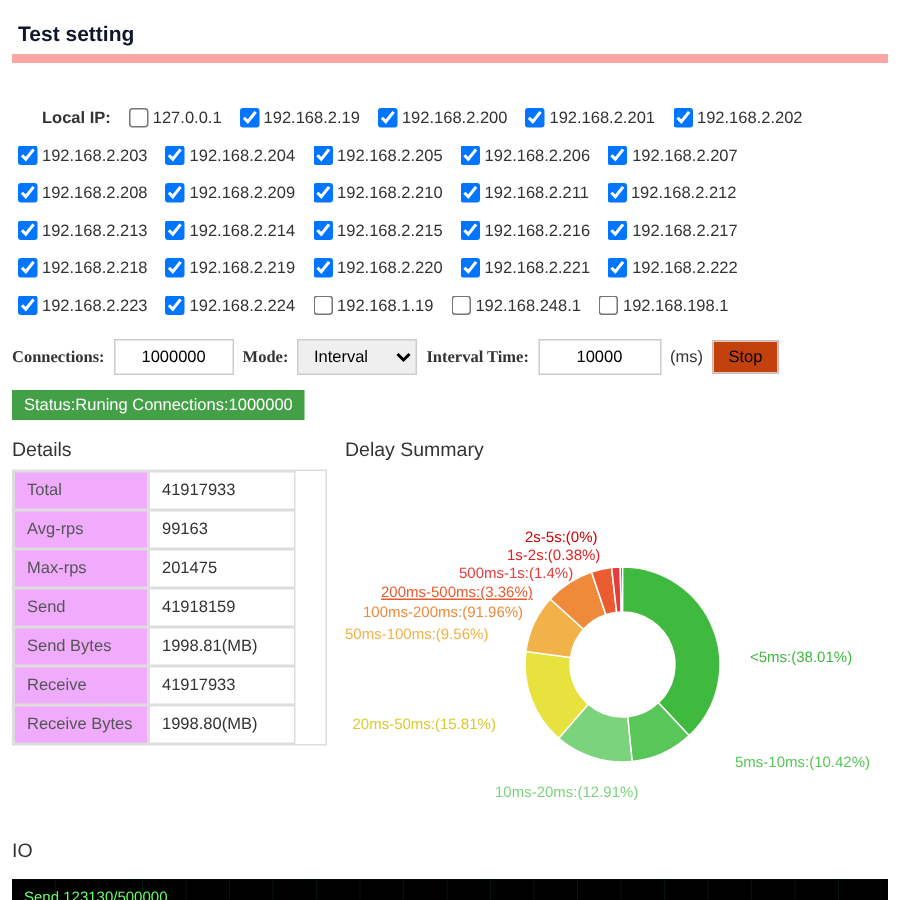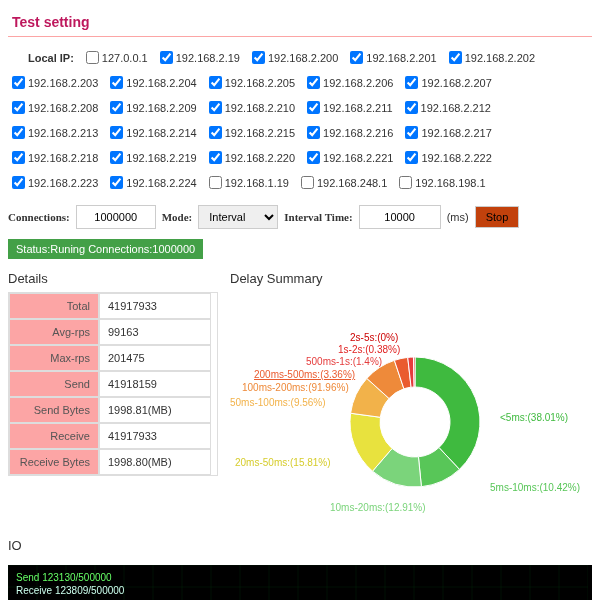--- a/index.html
+++ b/index.html
@@ -1,33 +1,33 @@
 <!DOCTYPE html>
 <html><head>
 <meta charset="utf-8">
 <style>
   * { box-sizing: border-box; font-family: Arial, Helvetica, sans-serif; }
   body { margin: 0; padding: 8px; font-size: 11px; color: #333; width: 600px; }
-  .panel-title { color: #be185d; font-size: 14px; font-weight: 600; padding: 6px 4px; border-bottom: 1px solid #fca5a5; margin-bottom: 8px; }
+  .panel-title { color: #0f172a; font-size: 14px; font-weight: 600; padding: 6px 4px; border-bottom: 6px solid #fca5a5; margin-bottom: 24px; }
   .ip-row { display: flex; flex-wrap: wrap; align-items: center; }
   .ip-label { font-weight: bold; margin-right: 8px; margin-left: 20px; }
   .ip-item { display: flex; align-items: center; margin: 3px 8px 3px 0; }
   .ip-item input { margin-right: 3px; }
   .ctrl-row { display: flex; align-items: center; gap: 6px; margin-top: 10px; flex-wrap: wrap; }
   .ctrl-row label { font-weight: bold; font-family: Liberation Serif, serif; }
   .ctrl-row input[type=text], .ctrl-row select { height: 24px; border: 1px solid #ccc; padding: 0 6px; font-size: 11px; }
   .btn { background: #c2410c; border: 1px solid #ccc; padding: 4px 10px; cursor: pointer; font-size: 11px; }
   .status-badge { display: inline-block; background: #43a047; color: #fff; padding: 4px 8px; font-size: 11px; margin-top: 10px; }
   .two-col { display: flex; gap: 12px; margin-top: 6px; }
   .section-h { font-size: 13px; font-weight: normal; margin: 6px 0; }
   .details-tbl { border: 1px solid #ddd; }
   .details-tbl .drow { display: flex; }
   .details-tbl .dcell { border: 1px solid #ddd; padding: 6px 8px; font-size: 11px; }
-  .details-tbl .dcell.k { width: 90px; background: #fca5a5; text-align: right; color: #555; }
-  .details-tbl .dcell.v { width: 112px; }
+  .details-tbl .dcell.k { width: 90px; background: #f0abfc; text-align: left; color: #555; }
+  .details-tbl .dcell.v { width: 98px; }
   .donut-wrap { position: relative; width: 340px; height: 240px; }
   .donut { position: absolute; left: 110px; top: 55px; }
   .lbl { position: absolute; font-size: 10px; white-space: nowrap; }
   .io-box { margin-top: 12px; background: #000; height: 110px; position: relative; overflow: hidden; }
   .io-legend { position: absolute; top: 6px; left: 8px; font-size: 10px; line-height: 1.3; }
   .io-legend .s { color: #6f6; }
   .io-legend .r { color: #cfe; }
 </style>
 </head>
 <body>

